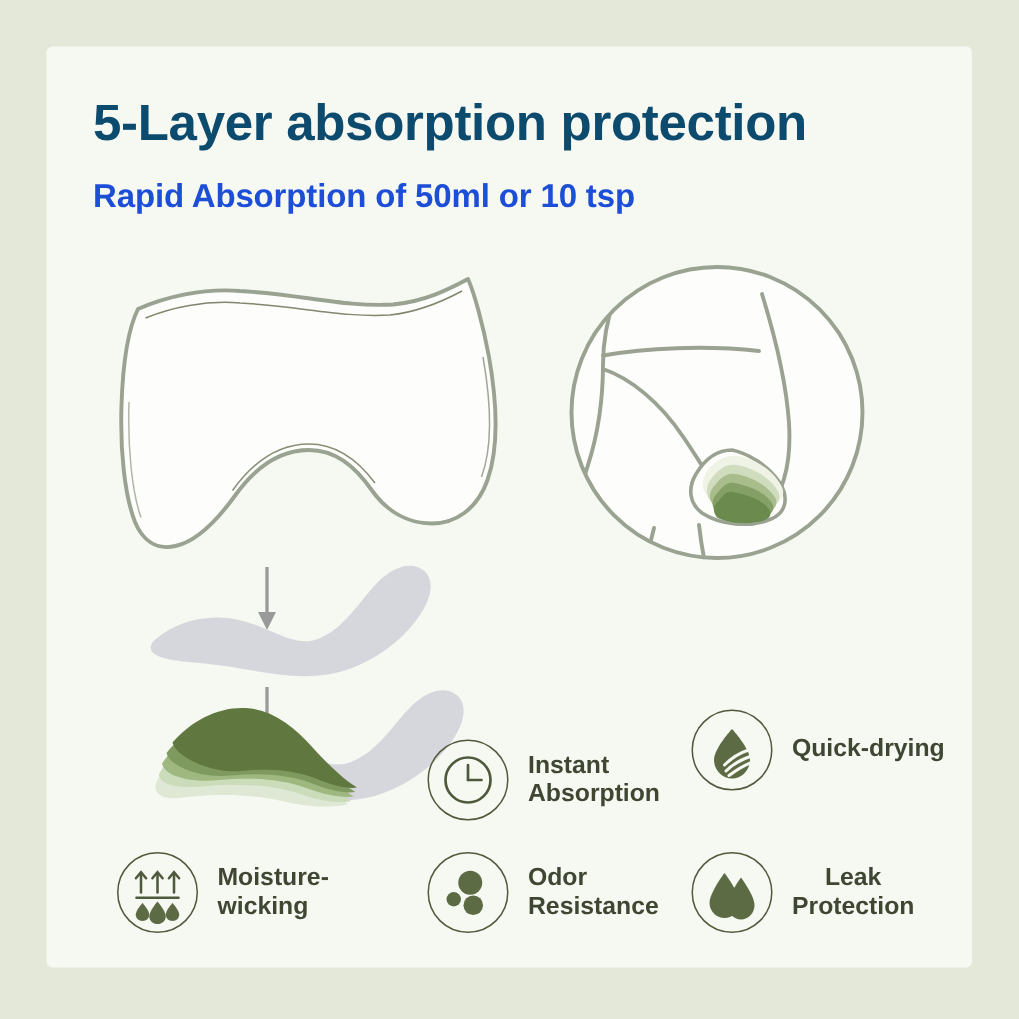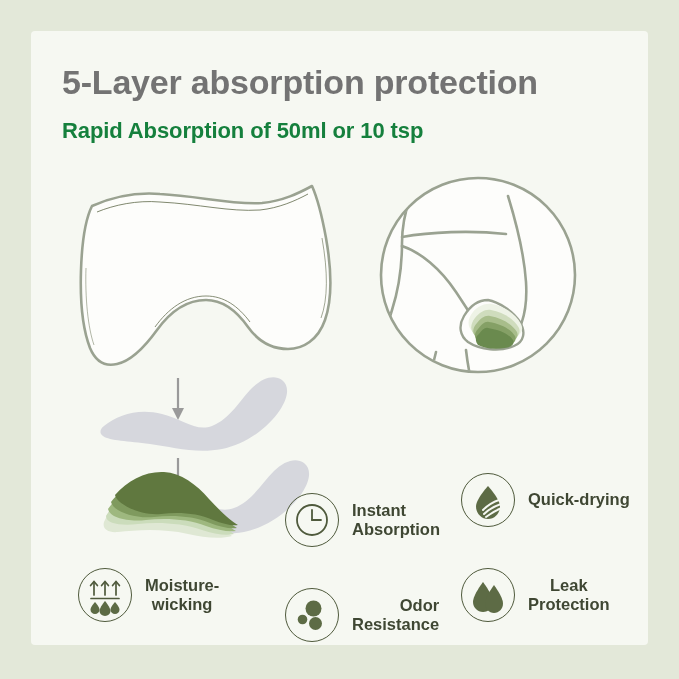--- a/index.html
+++ b/index.html
@@ -26,31 +26,31 @@
     height: 614px;
     background: #f6f8f2;
     border-radius: 4px;
   }
   .title {
     position: absolute;
     left: 62px;
     top: 63px;
     font-size: 34px;
     font-weight: bold;
-    color: #737373;
+    color: #0c4a6e;
     letter-spacing: -0.2px;
     white-space: nowrap;
   }
   .subtitle {
     position: absolute;
     left: 62px;
     top: 118px;
     font-size: 22px;
     font-weight: bold;
-    color: #15803d;
+    color: #1d4ed8;
     letter-spacing: -0.1px;
     white-space: nowrap;
   }
   .art {
     position: absolute;
     left: 0;
     top: 0;
     width: 679px;
     height: 679px;
     pointer-events: none;
@@ -218,21 +218,21 @@
         <path d="M26,12 C26,12 14,25 14,32.5 C14,39.4 19.4,45 26,45
                  C32.6,45 38,39.4 38,32.5 C38,25 26,12 26,12 Z" fill="#5d6b45"></path>
         <path d="M21,36 C25,32 31,28 37,26" fill="none" stroke="#f6f8f2" stroke-width="2" stroke-linecap="round"></path>
         <path d="M22,40 C26,36 33,32 39,30" fill="none" stroke="#f6f8f2" stroke-width="2" stroke-linecap="round"></path>
         <path d="M24,43 C28,40 34,36 40,34" fill="none" stroke="#f6f8f2" stroke-width="2" stroke-linecap="round"></path>
       </svg>
     </div>
     <div class="badge-label">Quick-drying</div>
   </div>
 
-  <div class="badge" style="left:78px; top:568px;text-align:center;">
+  <div class="badge" style="left:78px; top:568px;">
     <div class="badge-circle">
       <svg width="52" height="52" viewBox="0 0 52 52">
         <g stroke="#4f5a3c" stroke-width="1.7" stroke-linecap="round" fill="none">
           <line x1="15" y1="26" x2="15" y2="13"></line>
           <path d="M11.6,16.5 L15,12.5 L18.4,16.5"></path>
           <line x1="26" y1="26" x2="26" y2="13"></line>
           <path d="M22.6,16.5 L26,12.5 L29.4,16.5"></path>
           <line x1="37" y1="26" x2="37" y2="13"></line>
           <path d="M33.6,16.5 L37,12.5 L40.4,16.5"></path>
         </g>
@@ -242,21 +242,21 @@
         <path d="M26,32 C26,32 20.5,38.5 20.5,41.8 C20.5,44.9 23,47 26,47
                  C29,47 31.5,44.9 31.5,41.8 C31.5,38.5 26,32 26,32 Z" fill="#5d6b45"></path>
         <path d="M36,33 C36,33 31.5,38 31.5,40.7 C31.5,43.2 33.5,45 36,45
                  C38.5,45 40.5,43.2 40.5,40.7 C40.5,38 36,33 36,33 Z" fill="#5d6b45"></path>
       </svg>
     </div>
     <div class="badge-label">Moisture-
 wicking</div>
   </div>
 
-  <div class="badge" style="left:285px; top:588px;text-align:right;">
+  <div class="badge" style="left:285px; top:568px;">
     <div class="badge-circle">
       <svg width="52" height="52" viewBox="0 0 52 52">
         <circle cx="27.5" cy="19.5" r="8" fill="#5d6b45"></circle>
         <circle cx="16.5" cy="30.5" r="4.8" fill="#5d6b45"></circle>
         <circle cx="29.5" cy="34.5" r="6.5" fill="#5d6b45"></circle>
       </svg>
     </div>
     <div class="badge-label">Odor
 Resistance</div>
   </div>

